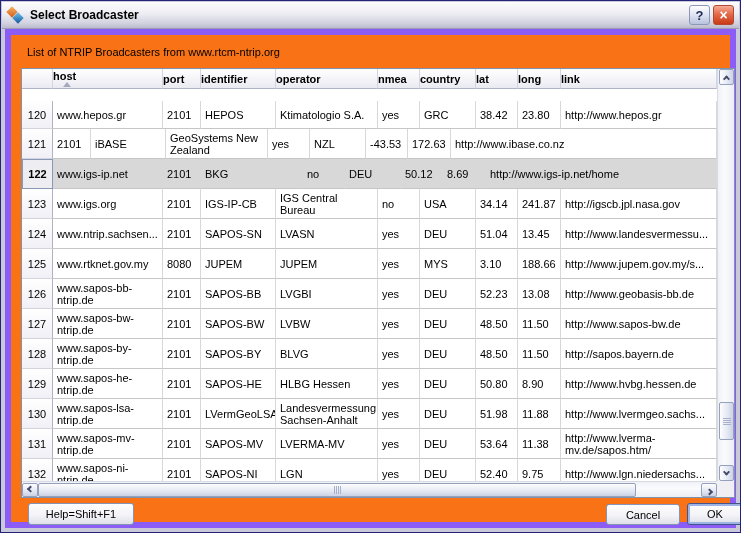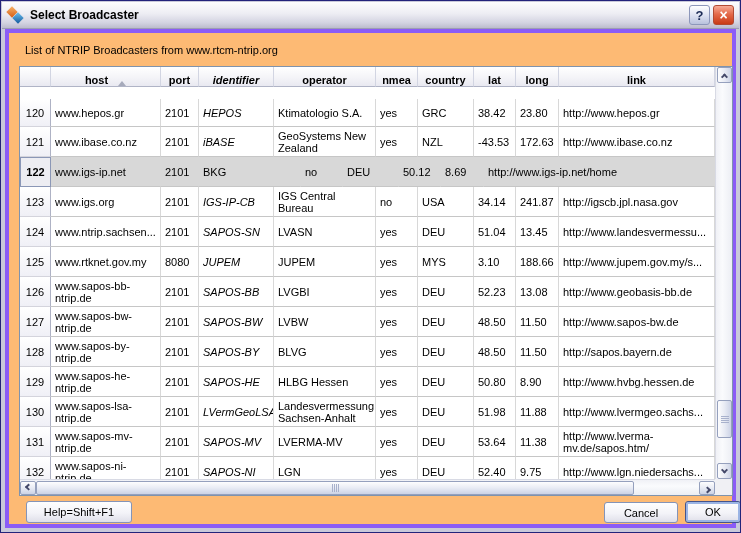--- a/index.html
+++ b/index.html
@@ -35,38 +35,38 @@
     border:1px solid #8d97ba; color:#1a2a55;
   }
   .tb-close {
     background:linear-gradient(180deg,#f7ab96,#e46a4a 45%,#c93a16);
     border:1px solid #b14a33; color:#fff; font-size:14px;
   }
 
   
   .body {
     position:absolute; left:4px; right:4px; top:28px; bottom:4px;
-    background:#fdba74; border:4px solid #8b5cf6;
+    background:#f97316; border:6px solid #8b5cf6;
   }
 
   .list-label { position:absolute; left:16px; top:11px; font-size:11px; color:#000; }
 
   
   .tablebox {
     position:absolute; left:10px; top:33px; width:714px; height:430px;
     background:#fff; border:1px solid #7f93ad;
   }
   .tgrid { position:absolute; left:0; top:0; width:695px; bottom:16px; overflow:hidden; }
 
   .thead { display:flex; height:20px; }
   .th {
-    display:flex; align-items:flex-end; justify-content:center; position:relative;
+    display:flex; align-items:flex-start; justify-content:center; position:relative;
     background:linear-gradient(180deg,#ffffff,#f4f4f8 55%,#e9e9f1);
     border-bottom:1px solid #b0b4c6; border-right:1px solid #d2d5e2;
-    font-size:11px; font-weight:bold; color:#000; overflow:hidden; white-space:nowrap;
+    font-size:11px; font-weight:bold; color:#000; overflow:hidden; white-space:nowrap;flex-direction:column;
   }
   .sort-asc {
     width:0; height:0; margin-left:10px;
     border-left:4px solid transparent; border-right:4px solid transparent;
     border-bottom:5px solid #a6aabb;
   }
 
   .trow { display:flex; height:30px; }
   .trow.h28 { height:28px;margin-top:12px; }
   .td {
@@ -82,21 +82,21 @@
   }
   .trow.sel .td { background:#d8d8d8; }
   .trow.sel .td.num {
     background:#ededf2; font-weight:bold;
     border:1px solid #8b97b6; border-bottom-width:1px;
   }
 
   .col-num{width:31px; flex:0 0 auto;}
   .col-host{width:110px; flex:0 0 auto;}
   .col-port{width:38px; flex:0 0 auto;}
-  .col-id{width:75px; flex:0 0 auto;font-style:italic;}
+  .col-id{width:75px; flex:0 0 auto;}
   .col-op{width:102px; flex:0 0 auto;}
   .col-nmea{width:42px; flex:0 0 auto;}
   .col-country{width:56px; flex:0 0 auto;}
   .col-lat{width:42px; flex:0 0 auto;}
   .col-long{width:43px; flex:0 0 auto;}
   .col-link{flex:1 1 auto; min-width:0;}
 
   
   .vscroll {
     position:absolute; right:0; top:0; width:17px; bottom:16px;
@@ -208,21 +208,20 @@
               <div class="td col-id">HEPOS</div>
               <div class="td col-op">Ktimatologio S.A.</div>
               <div class="td col-nmea">yes</div>
               <div class="td col-country">GRC</div>
               <div class="td col-lat">38.42</div>
               <div class="td col-long">23.80</div>
               <div class="td col-link">http://www.hepos.gr</div>
             </div>
             <div class="trow">
               <div class="td col-num num">121</div>
-              <div class="td col-host">www.ibase.co.nz</div>
               <div class="td col-port">2101</div>
               <div class="td col-id">iBASE</div>
               <div class="td col-op">GeoSystems New
 Zealand</div>
               <div class="td col-nmea">yes</div>
               <div class="td col-country">NZL</div>
               <div class="td col-lat">-43.53</div>
               <div class="td col-long">172.63</div>
               <div class="td col-link">http://www.ibase.co.nz</div>
             </div>

